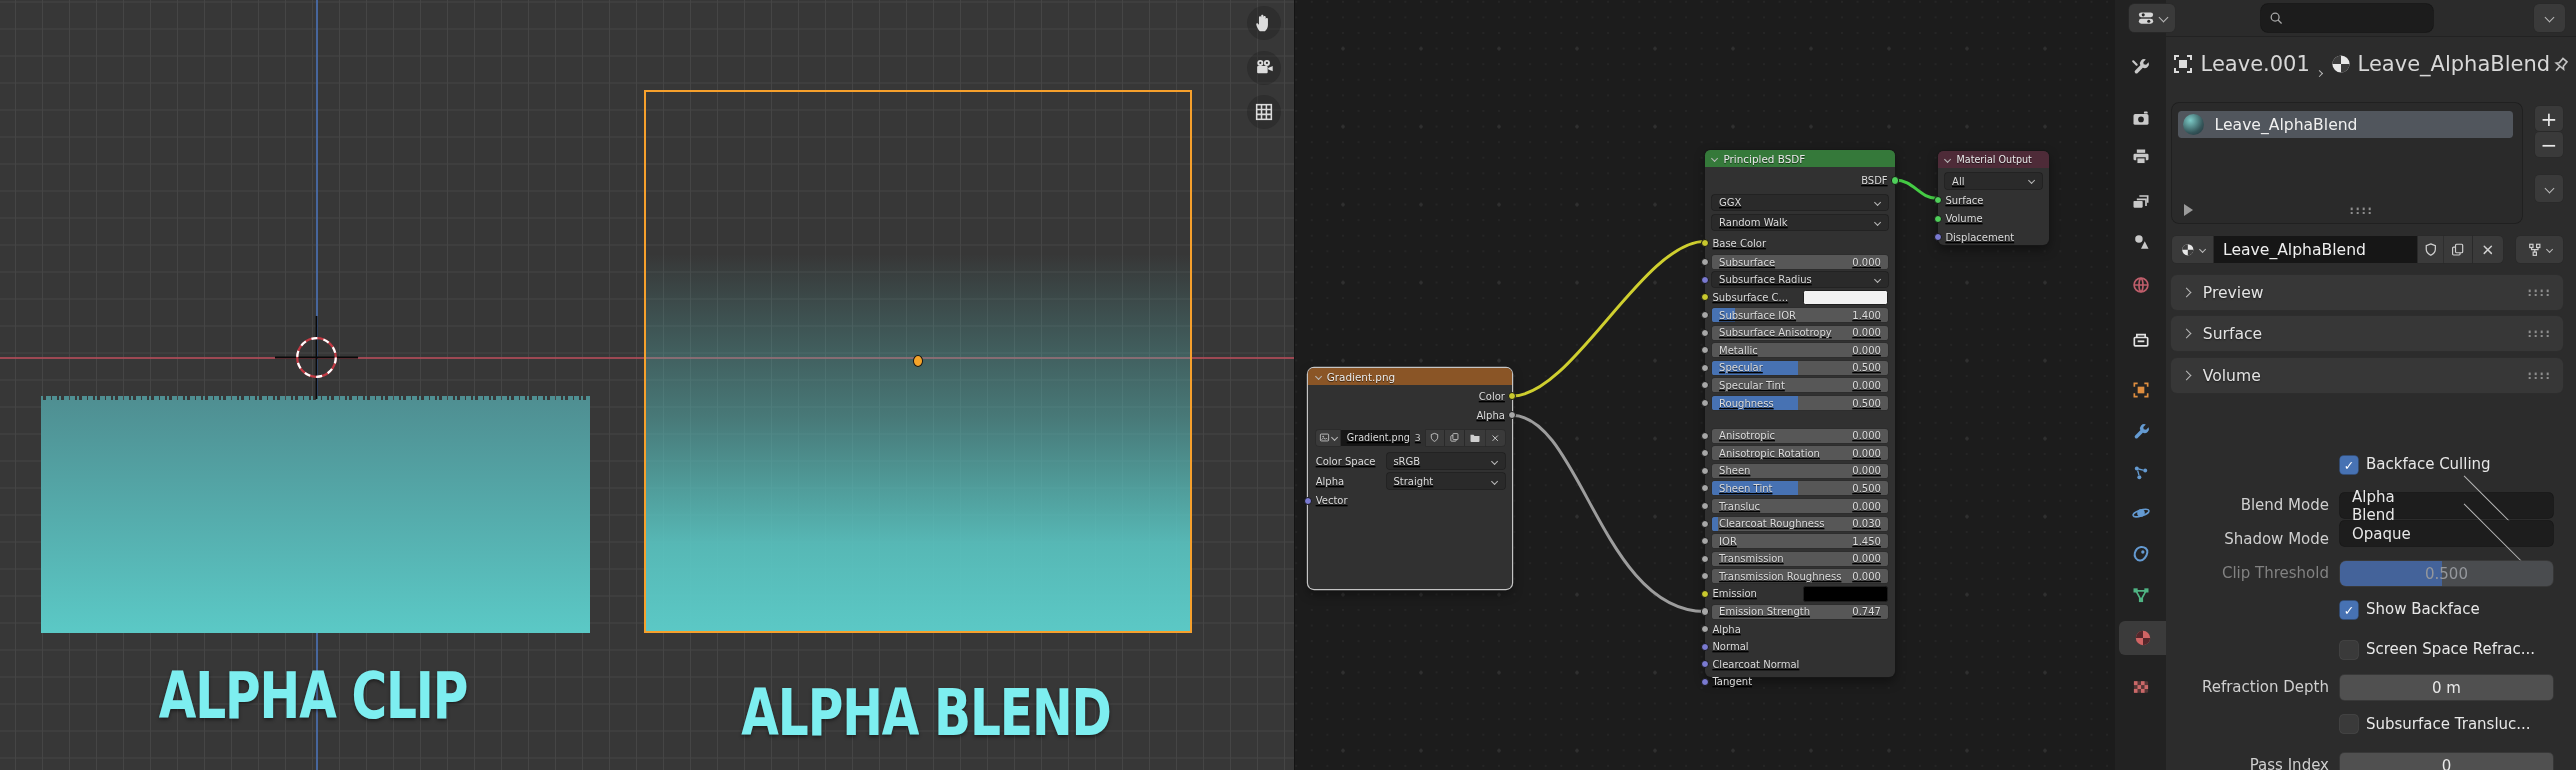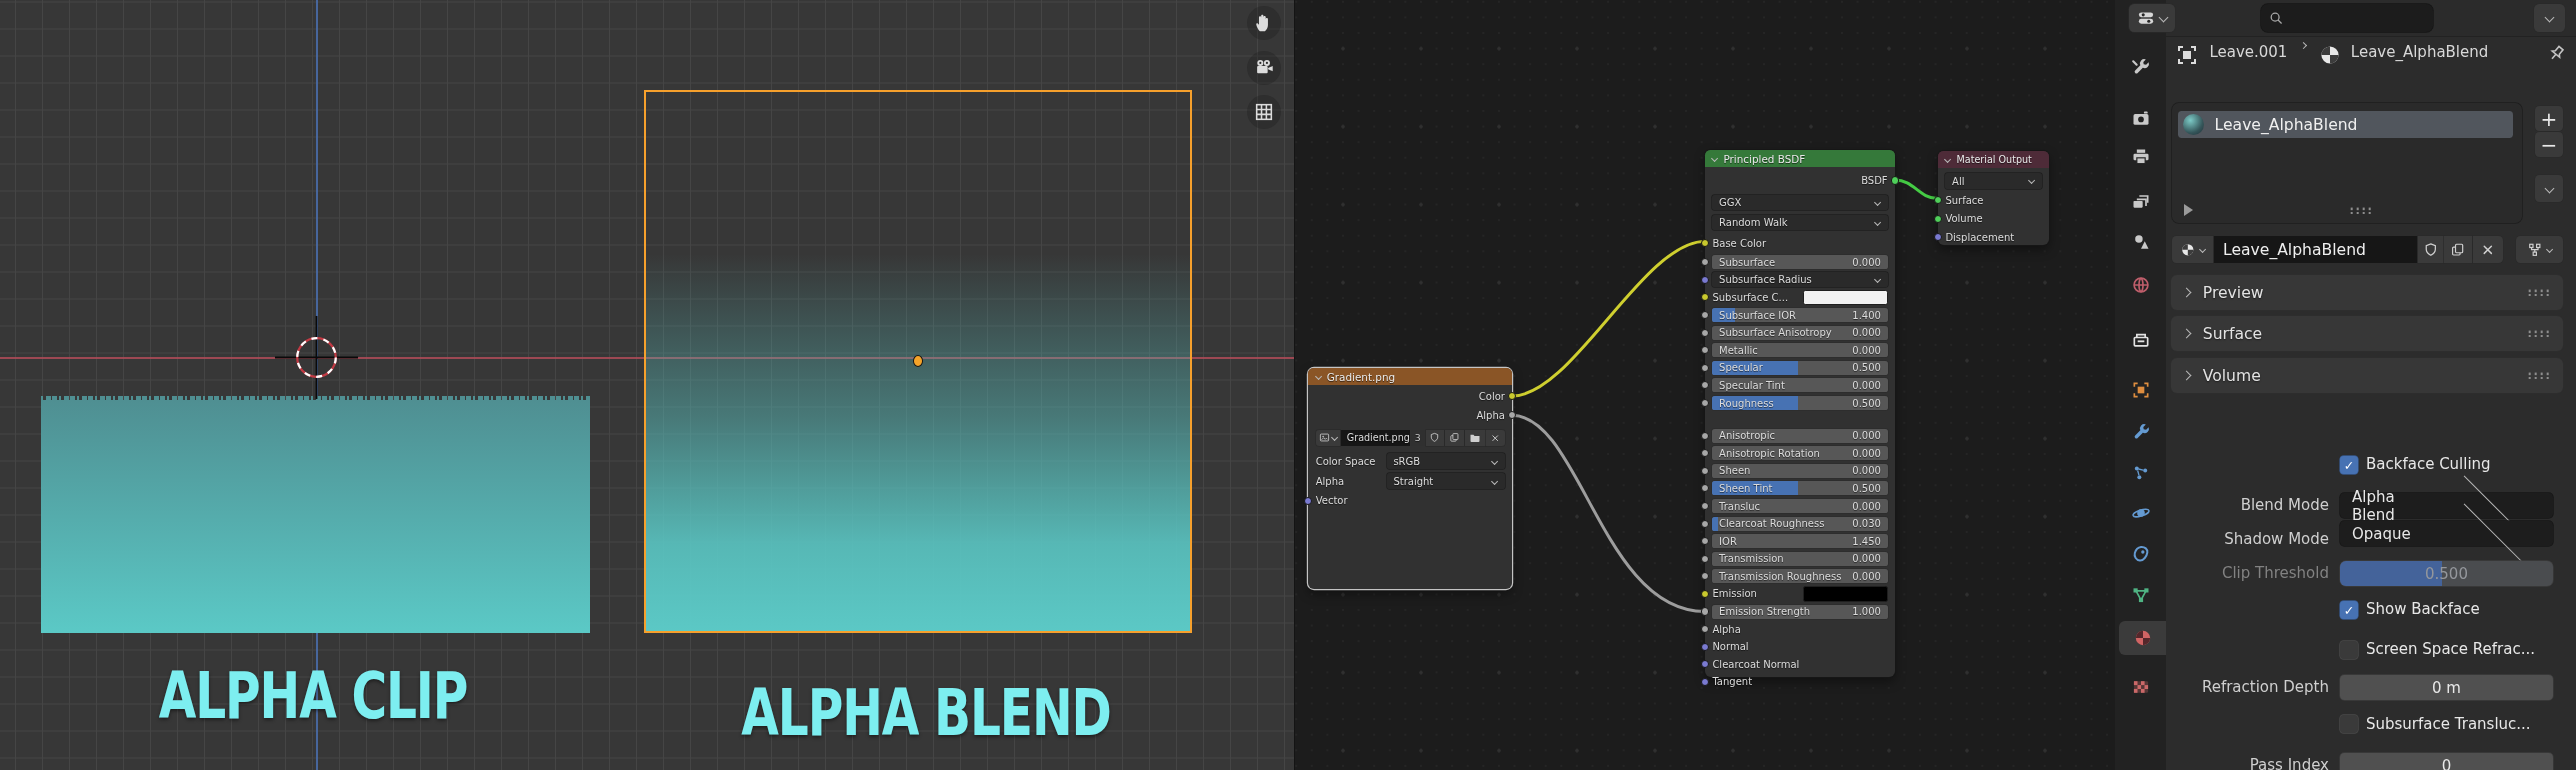--- a/index.html
+++ b/index.html
@@ -35,21 +35,21 @@
   #node-editor{position:absolute;left:1294px;top:0;width:872px;height:770px;background:#1c1c1c;
     border-left:1.5px solid #141414;box-sizing:border-box;overflow:hidden;
     background-image:radial-gradient(circle,#303030 1.5px,transparent 1.8px),
                      radial-gradient(circle,#252525 0.9px,transparent 1.1px);
     background-size:78px 78px,15.6px 15.6px;background-position:9px 9.6px,9px 9.6px;}
   #wires{position:absolute;left:0;top:0;width:872px;height:770px;pointer-events:none;}
   .node{position:absolute;background:#313131;border-radius:6px;box-shadow:0 0 0 1px #161616,0 4.4px 10.4px rgba(0,0,0,.4);}
   .node.active{box-shadow:0 0 0 1.2px #c4c4c4,0 4.4px 10.4px rgba(0,0,0,.4);}
   .nhead{height:17px;border-radius:5.2px 5.2px 0 0;display:flex;align-items:center;gap:6px;padding:0 7.4px;
     color:#eaeaea;font-size:10.4px;text-shadow:0 0.7px 0.7px rgba(0,0,0,.6);}
-  .nbody{position:relative;padding-top:1.5px;}
+  .nbody{position:relative;padding-top:1.5px;text-decoration:underline;}
   .nrow{position:relative;display:flex;align-items:center;padding:0 7.4px;color:#dcdcdc;font-size:10px;
     text-shadow:0 0.7px 0.7px rgba(0,0,0,.55);}
   .nrow.out{justify-content:flex-end;}
   .sock{position:absolute;width:8.1px;height:8.1px;border-radius:50%;border:1.1px solid #161616;box-sizing:border-box;top:50%;margin-top:-4.1px;}
   .sock.l{left:-4.1px;} .sock.r{right:-4.1px;}
   .sock.yellow{background:#c9c92e;} .sock.gray{background:#a7a7a7;}
   .sock.purple{background:#7a7ad1;} .sock.green{background:#4fcf5a;}
   .nslider{flex:1;position:relative;height:14px;background:#575757;border-radius:2.6px;overflow:hidden;
     display:flex;align-items:center;box-shadow:0 0 0 0.7px #2c2c2c;}
   .nslider .fill{position:absolute;left:0;top:0;bottom:0;background:#4772b3;}
@@ -75,21 +75,21 @@
     display:flex;align-items:center;justify-content:center;gap:4.4px;box-shadow:0 0 0 0.7px #2a2a2a;z-index:5;}
   #etype-btn .ic{width:18px;height:18px;}
   
   #props{position:absolute;left:2166px;top:0;width:410px;height:770px;background:#2c2c2c;color:#d5d5d5;}
   #ptopbar{position:absolute;left:0;top:0;width:410px;height:36px;background:#2b2b2b;border-bottom:0.7px solid #222;}
   #psearch{position:absolute;left:95px;top:3.7px;width:172px;height:28px;background:#1c1c1c;border-radius:6.7px;
     box-shadow:0 0 0 0.7px #161616;display:flex;align-items:center;}
   #psearch .ic{width:16.3px;height:16.3px;margin-left:7.4px;}
   #pfilter{position:absolute;left:368px;top:3.7px;width:31px;height:28px;background:#3a3a3a;border-radius:5.2px;
     display:flex;align-items:center;justify-content:center;box-shadow:0 0 0 0.7px #2a2a2a;}
-  #breadcrumb{position:absolute;left:0;top:43px;width:410px;height:33px;display:flex;align-items:flex-start;font-size:15px;color:#d8d8d8;}
+  #breadcrumb{position:absolute;left:0;top:43px;width:410px;height:33px;display:flex;align-items:flex-end;font-size:21px;color:#d8d8d8;}
   #breadcrumb .ic{width:24px;height:24px;flex:none;}
   
   #slotlist{position:absolute;left:6px;top:103px;width:350px;height:120px;background:#2a2a2a;border-radius:6.7px;
     box-shadow:0 0 0 0.7px #1c1c1c;}
   #slotrow{position:absolute;left:6px;top:8.1px;width:335px;height:27px;background:#51565d;border-radius:3.7px;
     display:flex;align-items:center;gap:10.4px;padding-left:5.2px;box-sizing:border-box;color:#f0f0f0;font-size:15.6px;}
   .matball{width:21px;height:21px;border-radius:50%;background:radial-gradient(circle at 35% 30%,#7ccac6,#35565a 62%,#22333a 95%);}
   #slot-expand{position:absolute;left:12px;bottom:7.4px;width:0;height:0;border-left:9.6px solid #9a9a9a;
     border-top:6px solid transparent;border-bottom:6px solid transparent;}
   .grip{width:25px;height:8.1px;background-image:radial-gradient(circle,#8d8d8d 1.3px,transparent 1.5px);
@@ -429,21 +429,21 @@
             </div>
             <div class="nrow" style="height: 17.6px;">
               <span class="sock l yellow"></span>
               <span class="nlab">Emission</span>
               <div class="swatch" style="background: rgb(0, 0, 0);"></div>
             </div>
             <div class="nrow" style="height: 17.6px;">
               <span class="sock l gray"></span>
               <div class="nslider">
                 <span class="lab">Emission Strength</span>
-                <span class="val">1.000</span>
+                <span class="val">0.747</span>
               </div>
             </div>
             <div class="nrow" style="height: 17.6px;">
               <span class="sock l gray"></span>
               <span class="nlab">Alpha</span>
             </div>
             <div class="nrow" style="height: 17.6px;">
               <span class="sock l purple"></span>
               <span class="nlab">Normal</span>
             </div>

